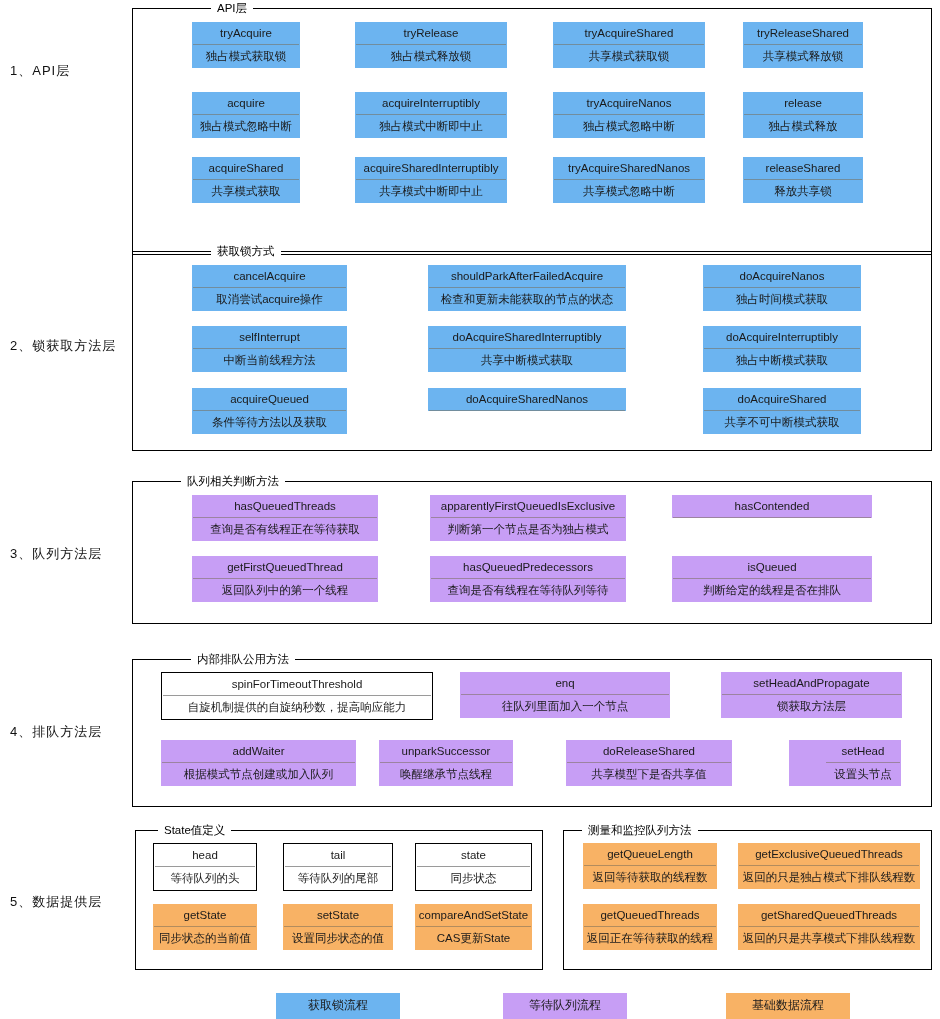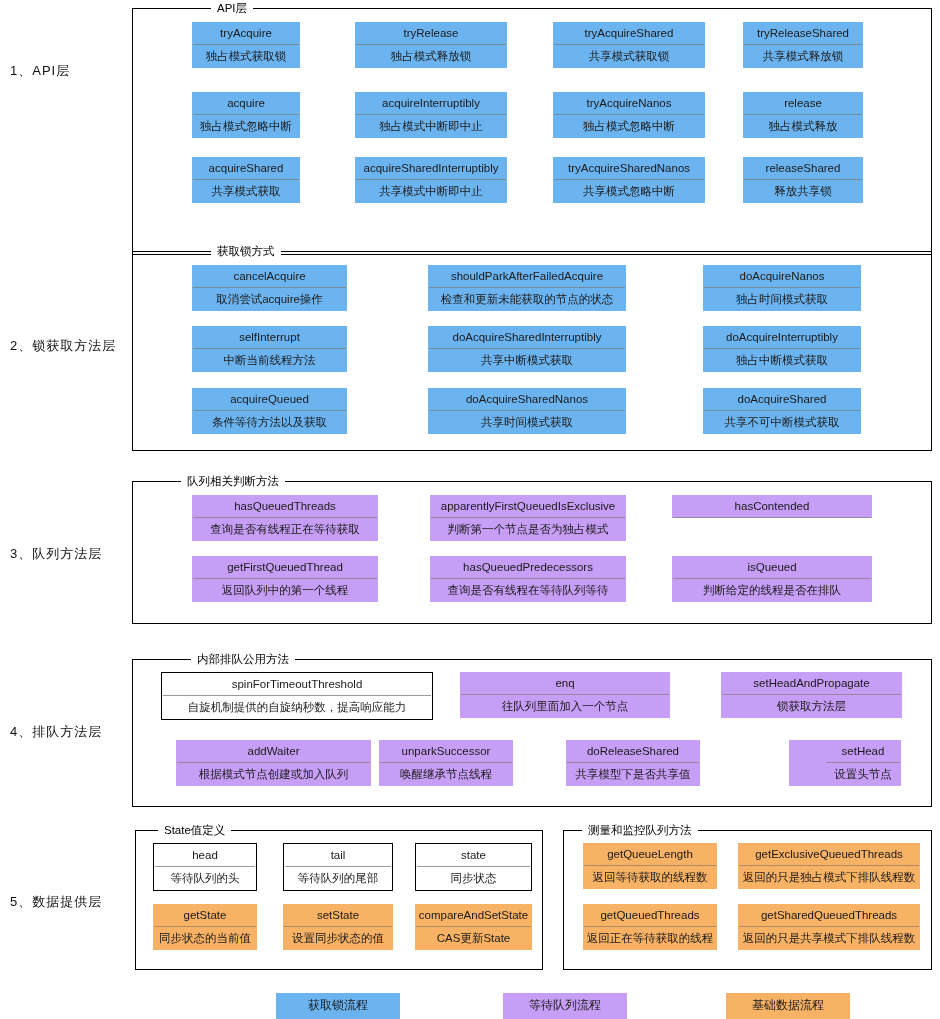--- a/index.html
+++ b/index.html
@@ -202,21 +202,20 @@
 </div>
 
 <div class="card blue" style="left:192px; top:388px; width:155px;">
   <div class="name">acquireQueued</div>
   <div class="divider"></div>
   <div class="desc">条件等待方法以及获取</div>
 </div>
 <div class="card blue" style="left:428px; top:388px; width:198px;">
   <div class="name">doAcquireSharedNanos</div>
   <div class="divider"></div>
-  <div class="desc">共享时间模式获取</div>
 </div>
 <div class="card blue" style="left:703px; top:388px; width:158px;">
   <div class="name">doAcquireShared</div>
   <div class="divider"></div>
   <div class="desc">共享不可中断模式获取</div>
 </div>
 
 <div class="group" style="left:132px; top:481px; width:800px; height:143px;">
   <div class="group-title" style="left:48px;">队列相关判断方法</div>
 </div>
@@ -265,31 +264,31 @@
   <div class="name">enq</div>
   <div class="divider"></div>
   <div class="desc">往队列里面加入一个节点</div>
 </div>
 <div class="card purple" style="left:721px; top:672px; width:181px;">
   <div class="name">setHeadAndPropagate</div>
   <div class="divider"></div>
   <div class="desc">锁获取方法层</div>
 </div>
 
-<div class="card purple" style="left:161px; top:740px; width:195px;margin-left:15px;">
+<div class="card purple" style="left:161px; top:740px; width:195px;">
   <div class="name">addWaiter</div>
   <div class="divider"></div>
   <div class="desc">根据模式节点创建或加入队列</div>
 </div>
 <div class="card purple" style="left:379px; top:740px; width:134px;">
   <div class="name">unparkSuccessor</div>
   <div class="divider"></div>
   <div class="desc">唤醒继承节点线程</div>
 </div>
-<div class="card purple" style="left:566px; top:740px; width:134px;">
+<div class="card purple" style="left:566px; top:740px; width:166px;">
   <div class="name">doReleaseShared</div>
   <div class="divider"></div>
   <div class="desc">共享模型下是否共享值</div>
 </div>
 <div class="card purple" style="left:789px; top:740px; width:112px;padding-left:36px;">
   <div class="name">setHead</div>
   <div class="divider"></div>
   <div class="desc">设置头节点</div>
 </div>
 

